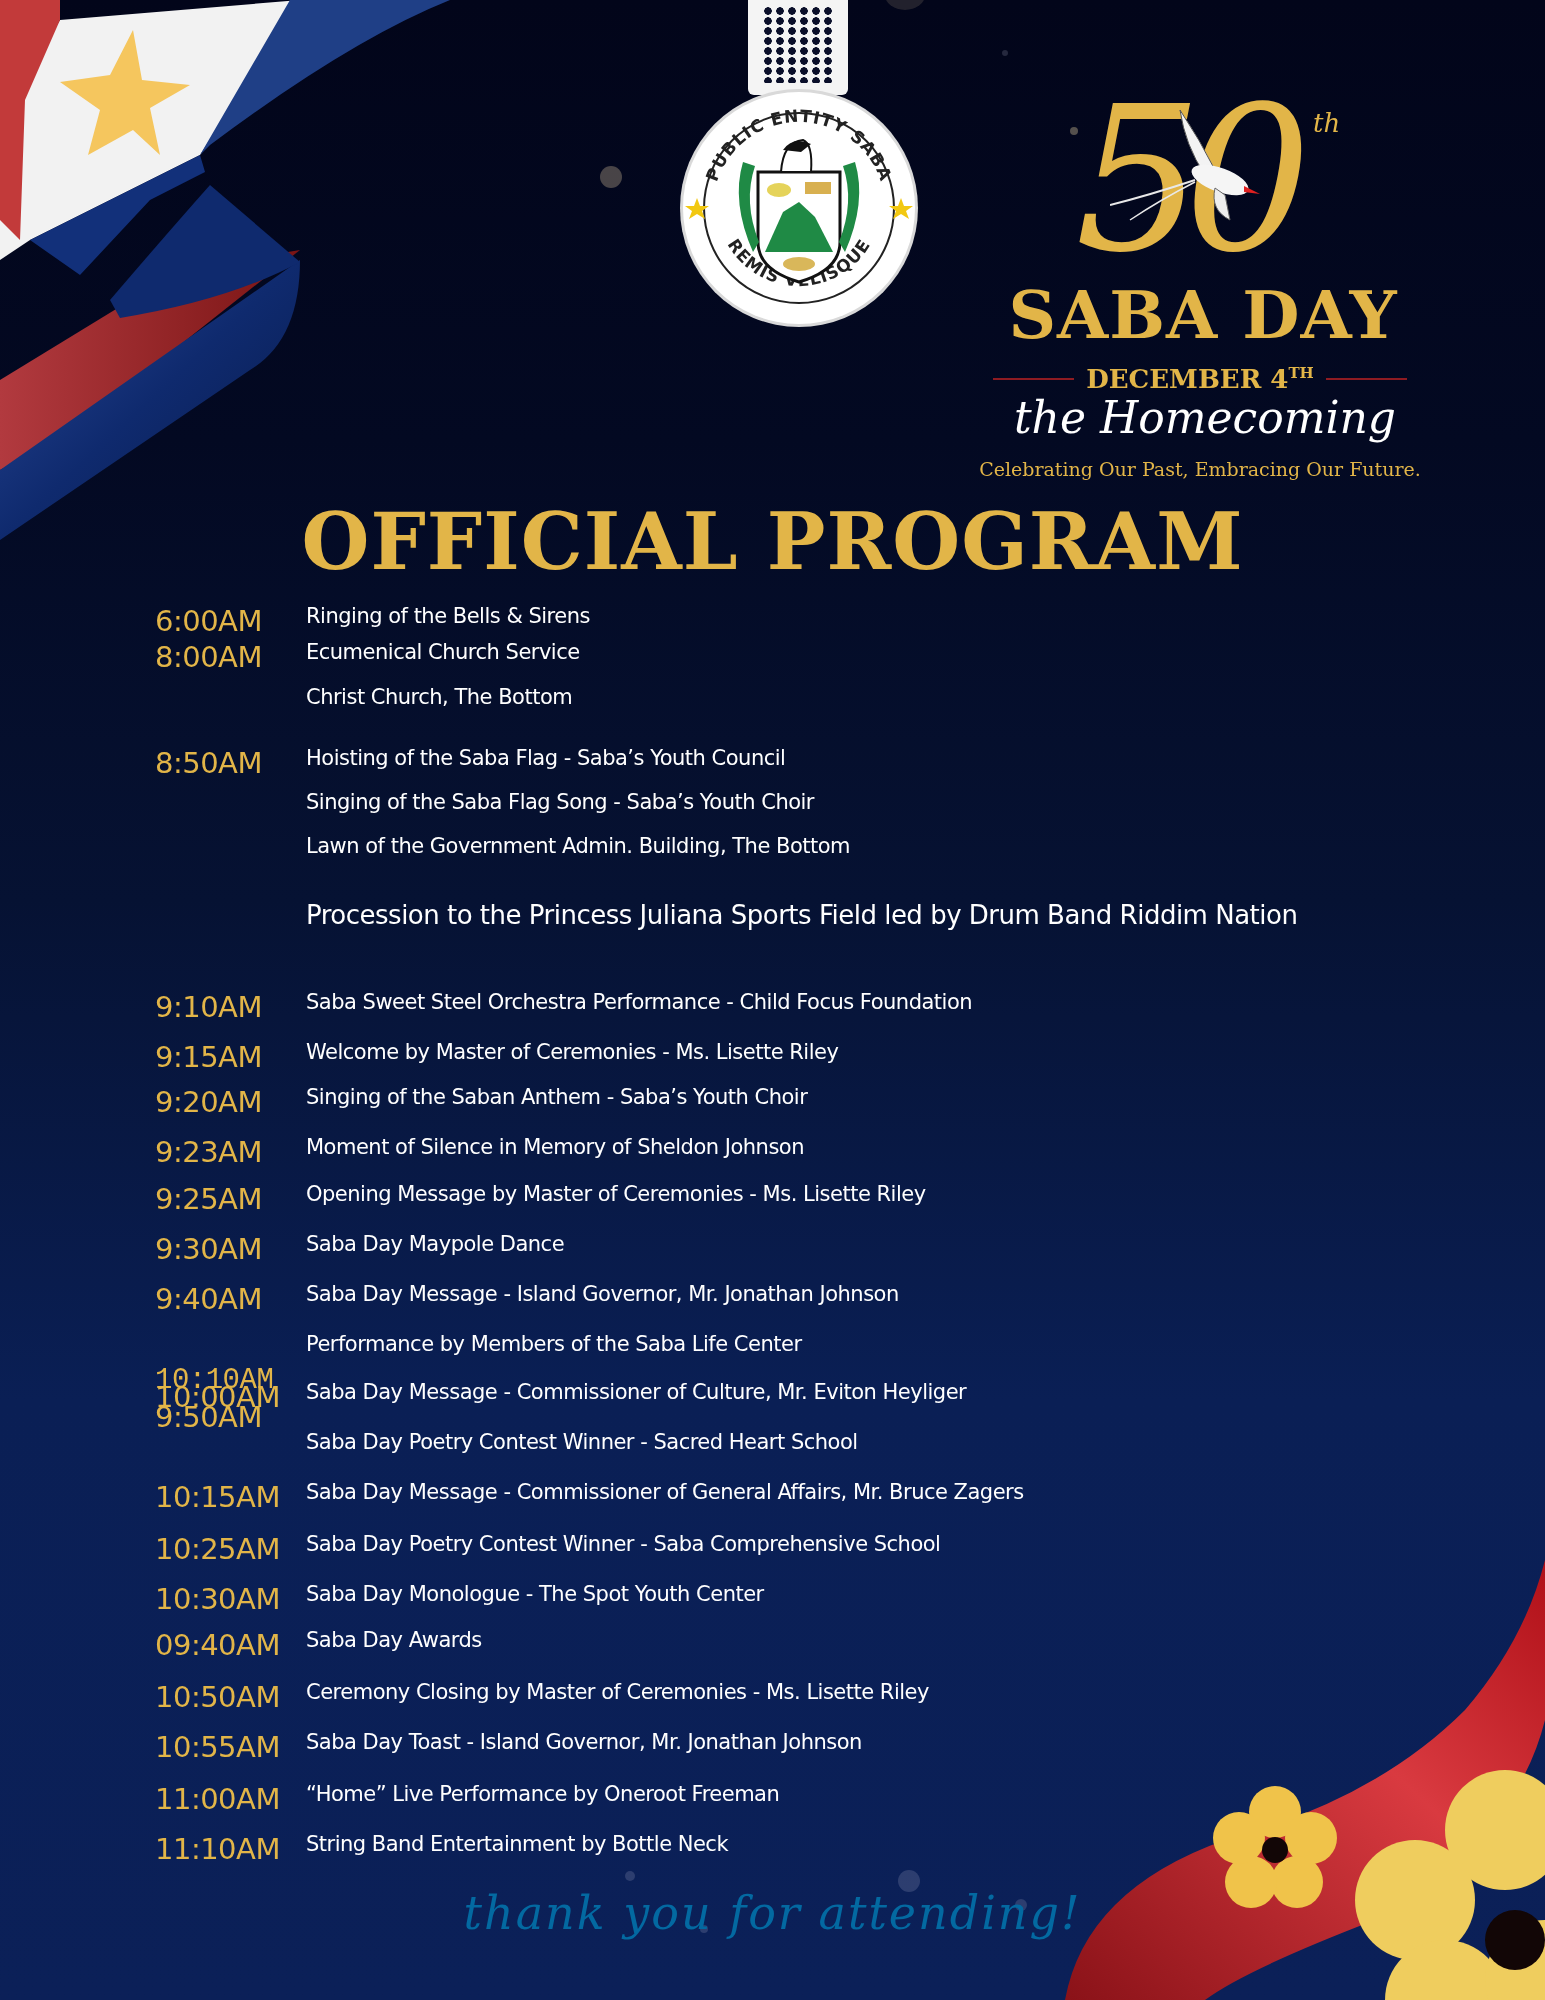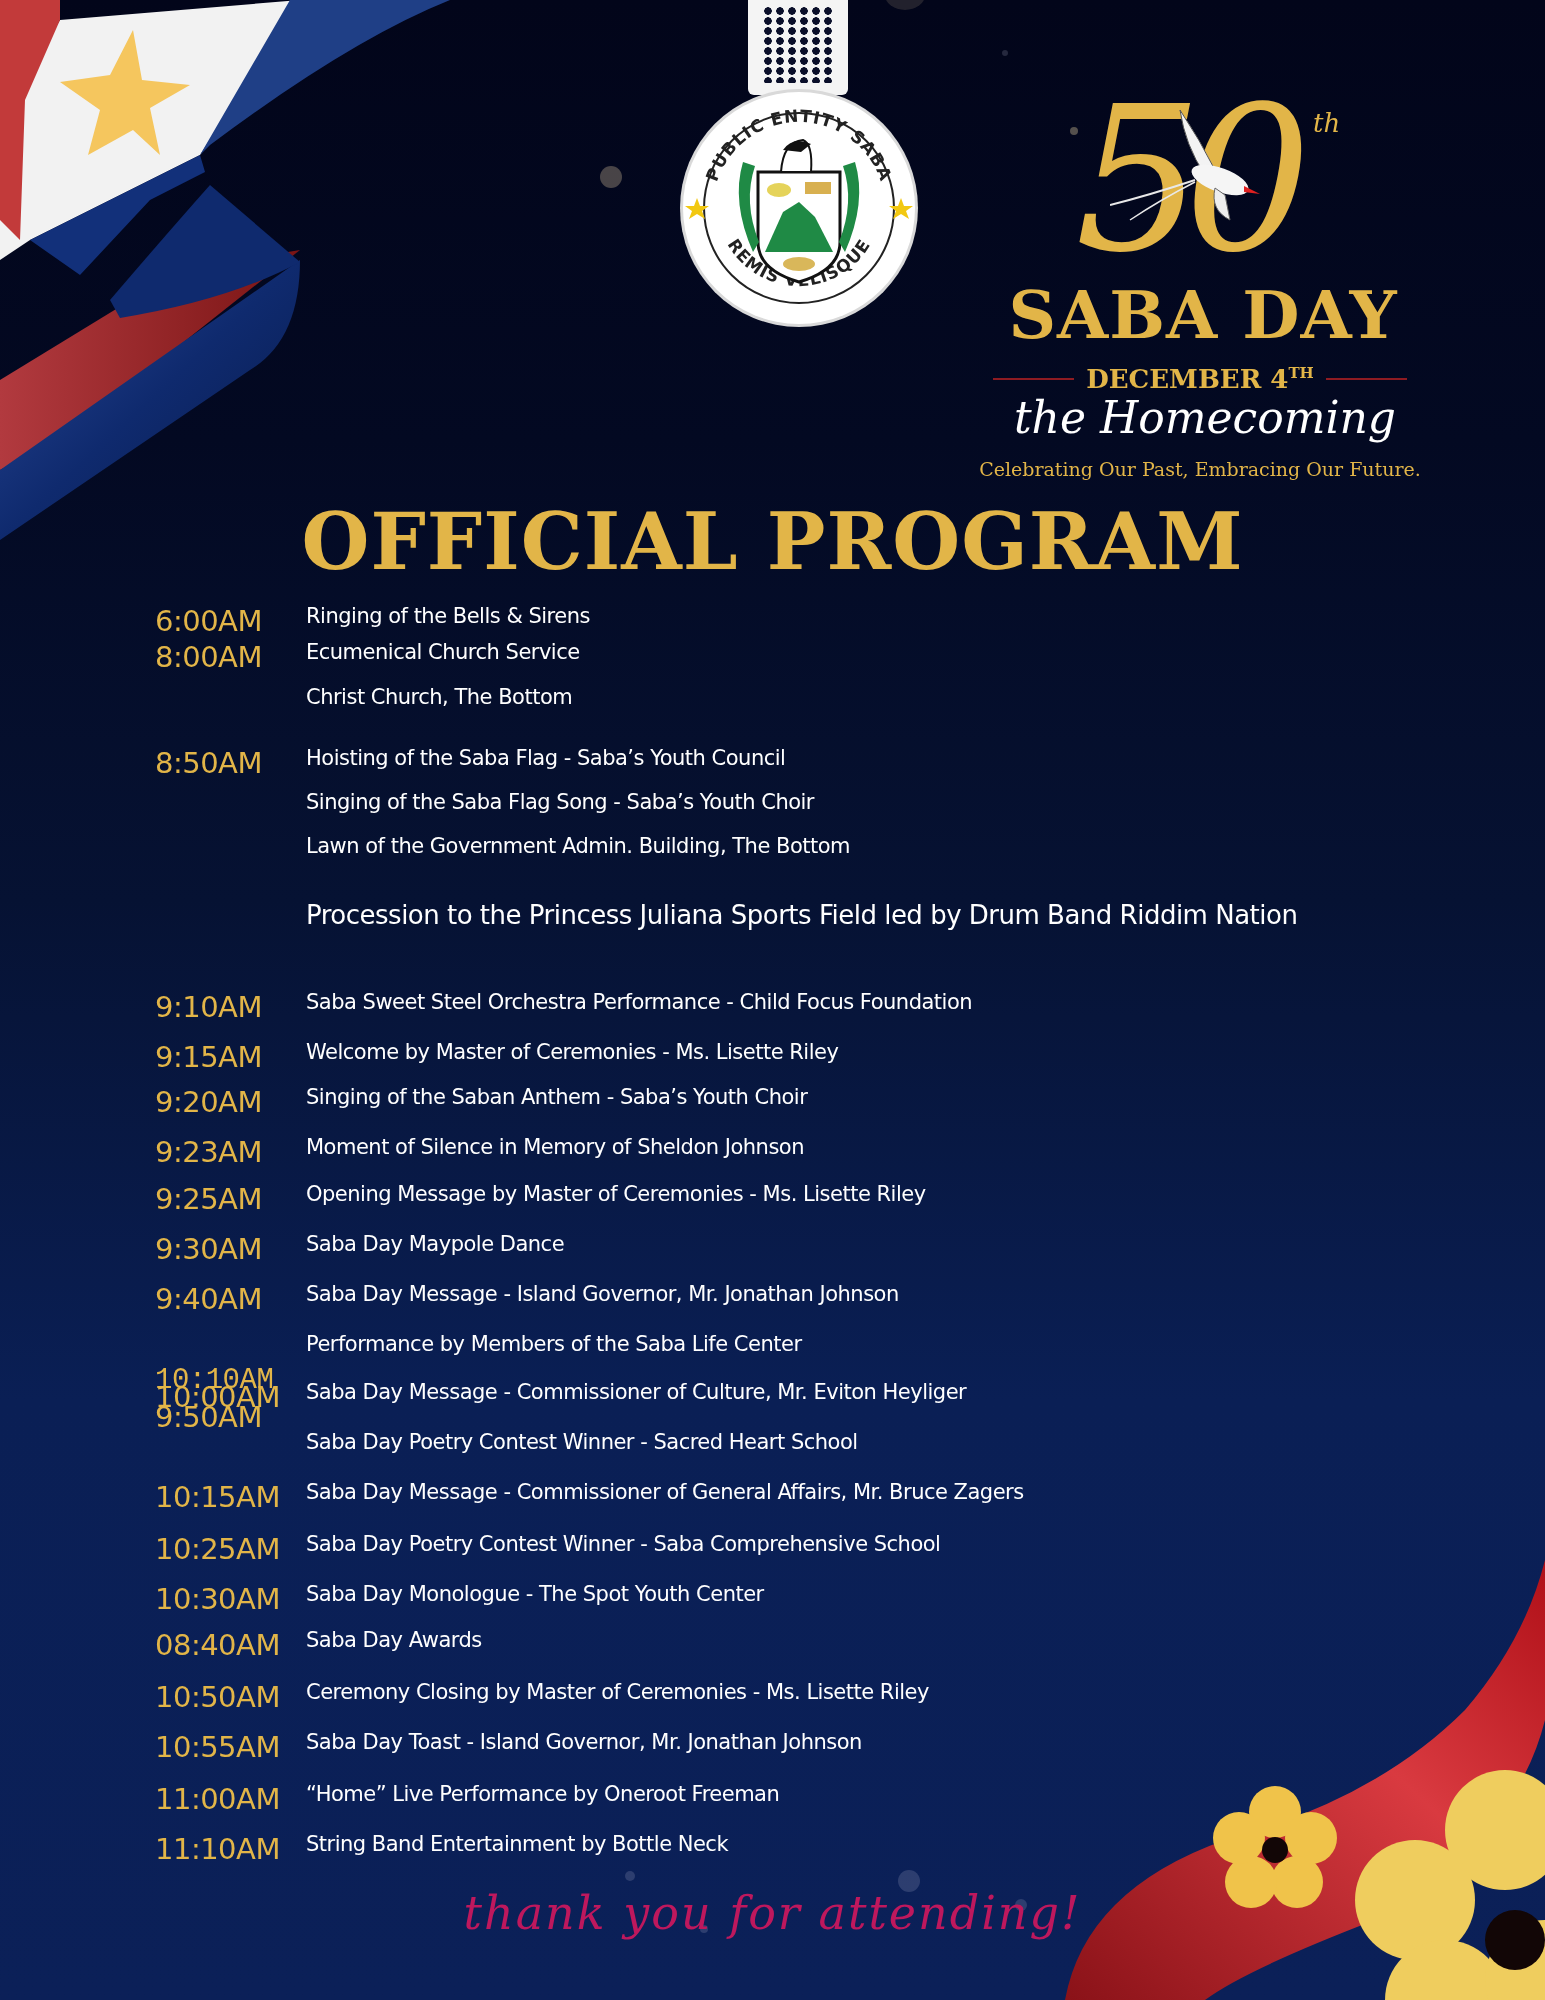--- a/index.html
+++ b/index.html
@@ -34,21 +34,21 @@
   .tagline { position:absolute; left:960px; top:458px; width:480px; text-align:center;
     font-family:"DejaVu Serif", serif; font-size:19px; color:#e2b548; }
   .title { position:absolute; left:0; width:1545px; top:496px; text-align:center;
     font-family:"DejaVu Serif", serif; font-weight:bold; font-size:78px; color:#e2b548; letter-spacing:1px; }
   .prog { position:absolute; left:0; top:0; }
   .row { position:absolute; left:0; white-space:nowrap; }
   .time { position:absolute; left:155px; font-family:"DejaVu Sans", sans-serif; font-size:29px; color:#e2b548; letter-spacing:-0.5px; }
   .desc { position:absolute; left:306px; font-family:"DejaVu Sans", sans-serif; font-size:21px; color:#ffffff; letter-spacing:-0.5px; }
   .desc.small { font-size:26px; }
   .thanks { position:absolute; left:0; width:1545px; top:1886px; text-align:center;
-    font-family:"DejaVu Serif", serif; font-style:italic; font-size:46px; color:#be185d; letter-spacing:2px; }
+    font-family:"DejaVu Serif", serif; font-style:italic; font-size:46px; color:#0369a1; letter-spacing:2px; }
 </style>
 </head>
 <body>
 
 <div class="bokeh" style="left:600px;top:166px;width:22px;height:22px;background:rgba(120,110,100,0.6)"></div>
 <div class="bokeh" style="left:1070px;top:127px;width:8px;height:8px;background:rgba(140,130,110,0.6)"></div>
 <div class="bokeh" style="left:885px;top:-20px;width:40px;height:30px;background:rgba(110,100,90,0.3)"></div>
 <div class="bokeh" style="left:1002px;top:50px;width:6px;height:6px"></div>
 <div class="bokeh" style="left:1015px;top:1899px;width:12px;height:12px"></div>
 <div class="bokeh" style="left:898px;top:1870px;width:22px;height:22px"></div>
@@ -218,21 +218,21 @@
     </div>
     <div class="row">
       <div class="time" style="top: 1532px;">10:25AM</div>
       <div class="desc" style="top: 1532px;">Saba Day Poetry Contest Winner - Saba Comprehensive School</div>
     </div>
     <div class="row">
       <div class="time" style="top: 1582px;">10:30AM</div>
       <div class="desc" style="top: 1582px;">Saba Day Monologue - The Spot Youth Center</div>
     </div>
     <div class="row">
-      <div class="time" style="top: 1628px;">08:40AM</div>
+      <div class="time" style="top: 1628px;">09:40AM</div>
       <div class="desc" style="top: 1628px;">Saba Day Awards</div>
     </div>
     <div class="row">
       <div class="time" style="top: 1680px;">10:50AM</div>
       <div class="desc" style="top: 1680px;">Ceremony Closing by Master of Ceremonies - Ms. Lisette Riley</div>
     </div>
     <div class="row">
       <div class="time" style="top: 1730px;">10:55AM</div>
       <div class="desc" style="top: 1730px;">Saba Day Toast - Island Governor, Mr. Jonathan Johnson</div>
     </div>

